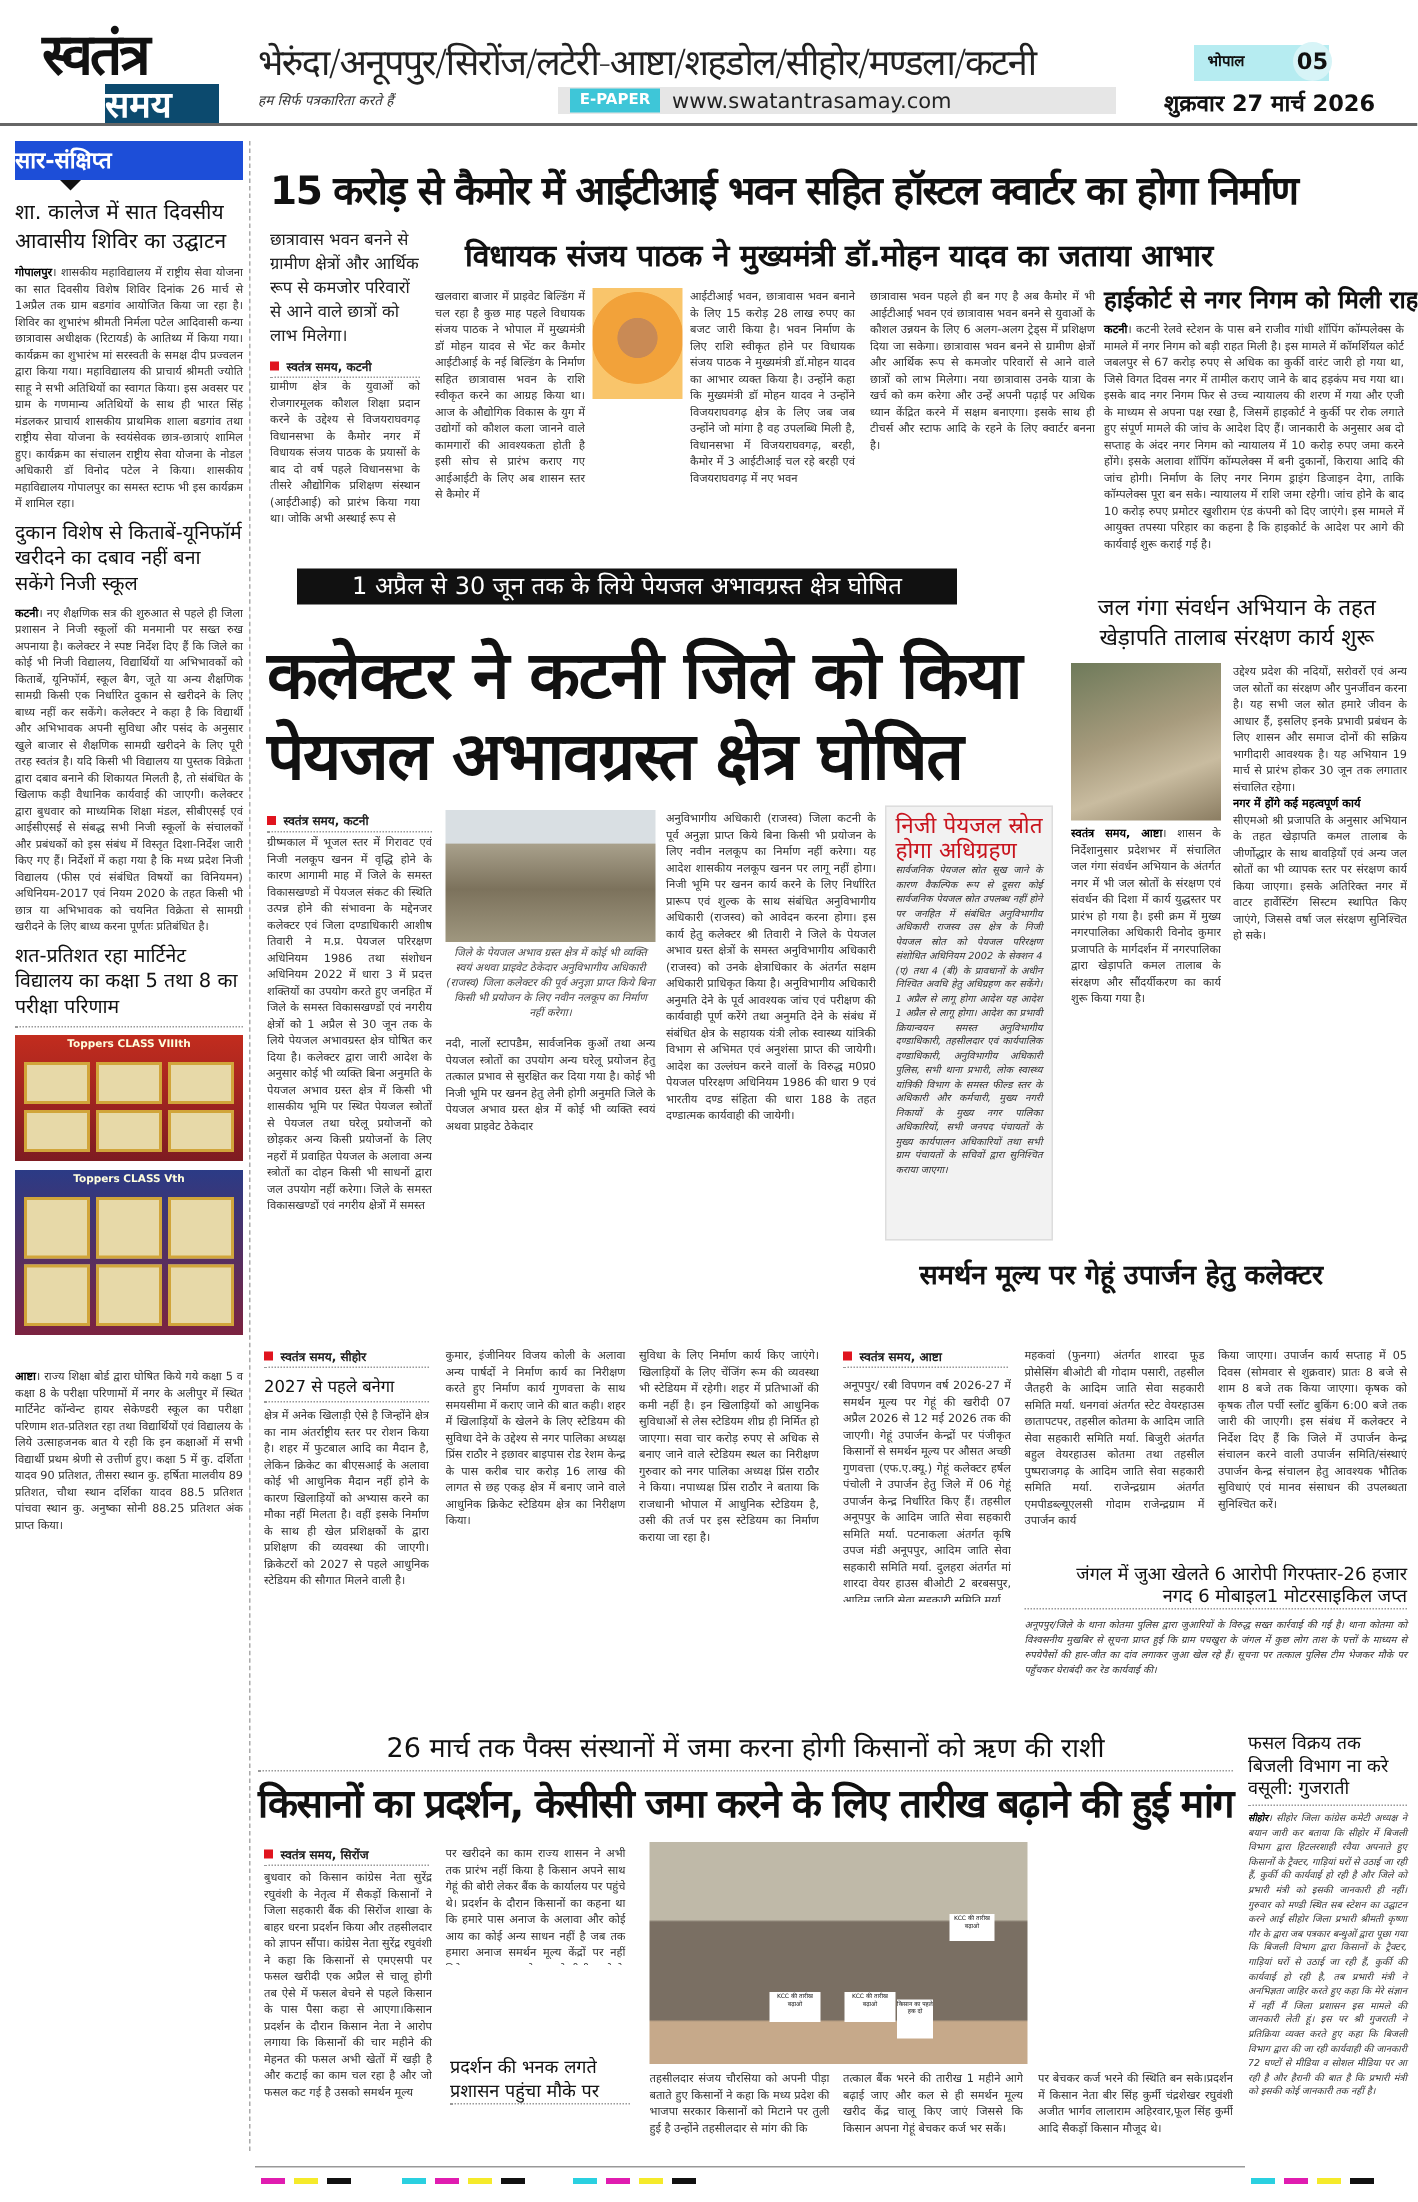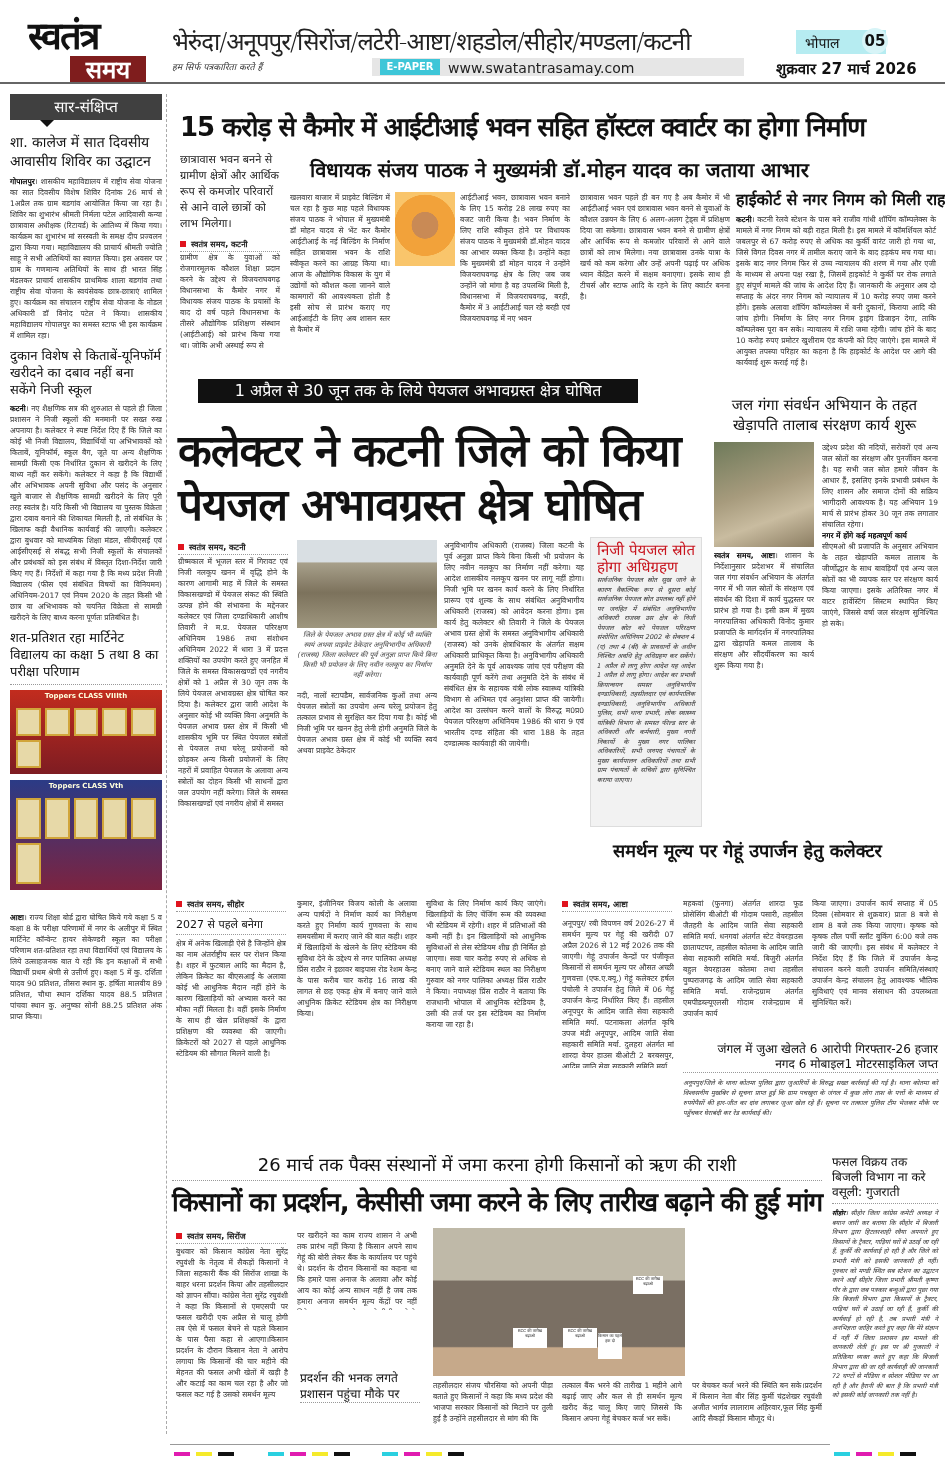--- a/index.html
+++ b/index.html
@@ -1,48 +1,48 @@
 <!DOCTYPE html>
 <html><head>
 <meta charset="utf-8">
 <style>
 *{box-sizing:border-box;margin:0;padding:0}
 html,body{width:945px;height:1468px;background:#fff;overflow:hidden}
 body{font-family:"DejaVu Sans","Liberation Sans",sans-serif;color:#111;position:relative}
 .abs{position:absolute}
 .masthead{left:0;top:0;width:945px;height:86px}
 .logo-top{left:28px;top:16px;font-size:38px;font-weight:bold;color:#111;letter-spacing:-2px;line-height:40px;font-family:"DejaVu Serif",serif}
-.logo-bot{left:70px;top:56px;width:76px;height:28px;background:#7f1d1d;color:#fff;font-size:24px;font-weight:bold;text-align:center;line-height:28px;font-family:"DejaVu Serif",serif}
+.logo-bot{left:70px;top:56px;width:76px;height:28px;background:#0c4a6e;color:#fff;font-size:24px;font-weight:bold;line-height:28px;font-family:"DejaVu Serif",serif}
 .edition-title{left:172px;top:24px;font-size:24px;color:#222;letter-spacing:-1px;white-space:nowrap;font-family:"DejaVu Sans",sans-serif;font-weight:300}
 .city-badge{left:796px;top:30px;width:90px;height:24px;background:#b6ecf1;}
-.city-name{left:805px;top:33px;font-size:14px;font-weight:normal}
+.city-name{left:805px;top:33px;font-size:10px;font-weight:bold}
 .page-num{left:862px;top:28px;width:26px;height:26px;border-radius:50%;background:#d7f4f7;font-size:15px;font-weight:bold;text-align:center;line-height:26px}
 .tagline{left:172px;top:60px;font-size:9px;color:#333;font-style:italic}
 .epaper-bar{left:372px;top:58px;width:372px;height:18px;background:#e6e6e6}
 .epaper-tag{left:380px;top:59px;width:60px;height:16px;background:#3ec6d8;color:#fff;font-size:10px;font-weight:bold;text-align:center;line-height:16px}
 .epaper-url{left:448px;top:60px;font-size:14px;color:#222}
 .date{left:776px;top:58px;font-size:15px;font-weight:bold;white-space:nowrap}
 .rule{left:0;top:82px;width:945px;height:2px;background:#666}
 .col-rule{width:0;border-left:1px dashed #aaa}
 .sidebar{left:10px;top:94px;width:152px}
-.sidebar-head{width:152px;height:26px;background:#404040;color:#fff;font-size:15px;font-weight:normal;text-align:center;line-height:26px}
+.sidebar-head{width:152px;height:26px;background:#1d4ed8;color:#fff;font-size:15px;font-weight:bold;line-height:26px}
 .sidebar-arrow{margin-left:30px;width:0;height:0;border-left:7px solid transparent;border-right:7px solid transparent;border-top:7px solid #111}
 .h-side{font-size:15px;line-height:19px;color:#111;margin:6px 0 5px}
 .txt{font-size:7.5px;line-height:11px;color:#333;text-align:justify;font-family:"DejaVu Sans",sans-serif}
 .txt b{color:#000}
 .h1{font-size:25px;font-weight:bold;letter-spacing:-1px;white-space:nowrap}
 .h2{font-size:20px;white-space:nowrap}
 .h-big{font-size:44px;font-weight:900;letter-spacing:-1px;line-height:54px;white-space:nowrap;font-family:"DejaVu Sans",sans-serif}
 .blackbar{background:#111;color:#fff;font-size:16px;text-align:center;line-height:24px;white-space:nowrap}
 .byline{font-size:8px;font-weight:bold;color:#222;border-bottom:1px dotted #999;padding-bottom:2px;white-space:nowrap}
 .byline:before{content:"";display:inline-block;width:6px;height:6px;background:#e0141e;margin-right:5px}
 .photo{background:linear-gradient(135deg,#8a8a7e,#c8c2ad 40%,#6f6a5b);overflow:hidden}
 .photo-portrait{background:radial-gradient(circle at 50% 45%,#c98a55 0 26%,#f2a23a 27% 60%,#f9c56b 61%)}
 .photo-dry{background:linear-gradient(180deg,#d9dfe3 0 25%,#a8a08b 26%,#7c725c 60%,#9f977f)}
-.photo-toppers{background:linear-gradient(180deg,#c22c1e,#7e1c22);display:grid;grid-template-columns:repeat(5,1fr);gap:4px;padding:18px 6px 6px}
+.photo-toppers{background:linear-gradient(180deg,#c22c1e,#7e1c22);display:grid;grid-template-columns:repeat(3,1fr);gap:4px;padding:18px 6px 6px}
 .topper-card{background:#e7d9a8;border:2px solid #d1a53a}
 .photo-site{background:linear-gradient(160deg,#6e7a5a,#a79b7d 45%,#c9bca0 70%,#8b7d62)}
 .photo-protest{background:linear-gradient(180deg,#bfb9a8 0 35%,#7a6f63 36% 80%,#c6a98a 81%)}
 .caption{font-size:7px;line-height:10px;color:#444;font-style:italic;text-align:center}
 .boxed{background:#f2f2f2;border:1px solid #ddd;padding:4px 6px}
 .red-h{color:#c8141e;font-size:15px;line-height:17px}
 .italic-txt{font-style:italic}
 .regmarks{display:flex;gap:6px}
 .regmarks span{display:block;width:16px;height:4px}
 </style>

